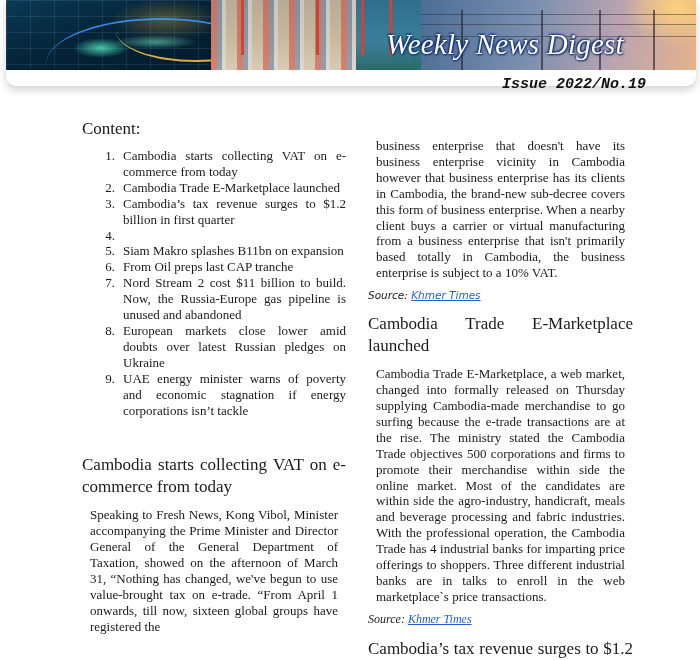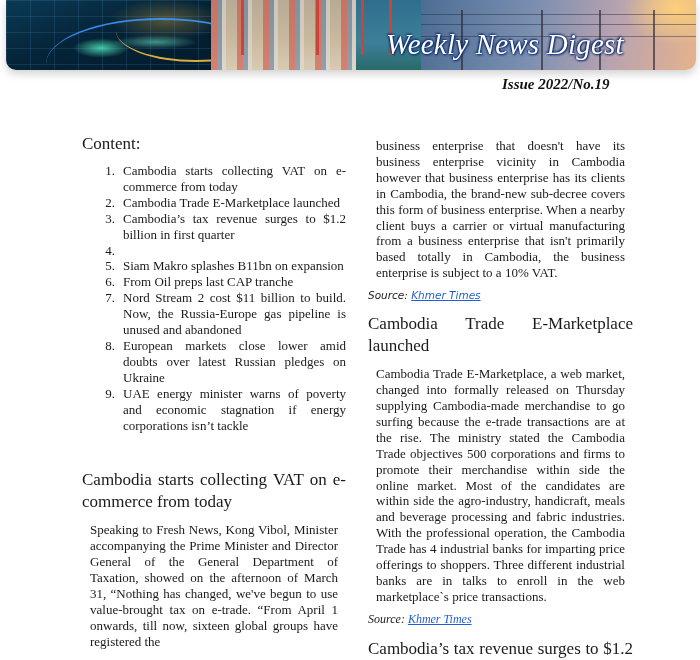--- a/index.html
+++ b/index.html
@@ -1,20 +1,20 @@
 <!DOCTYPE html>
 <html><head>
 <meta charset="utf-8">
 <style>
   html, body { margin: 0; padding: 0; background: #ffffff; }
   body { width: 700px; height: 660px; overflow: hidden; position: relative;
          font-family: "Liberation Serif", serif; color: #1a1a1a; }
 
   
-  .banner { position: absolute; left: 6px; top: 0; width: 690px; height: 70px;
+  .banner { position: absolute; left: 6px; top: 0; width: 690px; height: 86px;
             overflow: hidden; border-radius: 0 0 10px 10px;
             box-shadow: 0 4px 8px rgba(0,0,0,0.18); }
   .banner-seg { position: absolute; top: 0; height: 70px; }
   .seg-finance { left: 0; width: 210px;
     background:
       radial-gradient(ellipse 40px 14px at 95px 48px, rgba(90,255,200,0.75), transparent 70%),
       radial-gradient(ellipse 60px 10px at 150px 42px, rgba(120,240,200,0.55), transparent 70%),
       radial-gradient(ellipse 80px 30px at 160px 20px, rgba(230,180,60,0.35), transparent 70%),
       linear-gradient(160deg, #0b3a56 0%, #052438 45%, #031a2b 100%); }
   .seg-finance .curve1 { position:absolute; left:40px; top:18px; width:230px; height:90px;
@@ -35,26 +35,26 @@
   .seg-power { left: 415px; width: 275px;
     background:
       radial-gradient(ellipse 70px 50px at 255px 8px, rgba(255,210,120,0.95), transparent 75%),
       linear-gradient(100deg, #4d6d94 0%, #7a8fb0 40%, #b9a3b0 70%, #e6b28c 100%); }
   .seg-power .pylon { position:absolute; bottom:0; width:2px; height:60px; background:rgba(40,40,50,0.65); }
   .seg-power .wire { position:absolute; left:0; right:0; height:1px; background:rgba(40,40,50,0.45); }
   .banner-title { position: absolute; left: 380px; top: 28px; font-family: "Liberation Serif", serif;
     font-style: italic; font-size: 29px; color: #ffffff; letter-spacing: 0.2px;
     text-shadow: 0 0 3px #0c2a6b, 1px 1px 2px #0c2a6b, -1px -1px 2px #0c2a6b; white-space: nowrap; }
 
-  .issue { position: absolute; left: 502px; top: 76px; font-family: Liberation Serif, serif;
+  .issue { position: absolute; left: 502px; top: 76px; font-family: Liberation Mono, monospace;
     font-style: italic; font-weight: bold; font-size: 15px; color: #111; }
 
   
   .col { position: absolute; font-size: 13px; line-height: 15.9px; }
-  .left { left: 82px; top: 133px; width: 264px; }
+  .left { left: 82px; top: 118px; width: 264px; }
   .right { left: 368px; top: 130px; width: 265px; }
 
   .content-title { font-size: 17px; margin: 0 0 8px 0; line-height: 22px; }
   .toc { list-style: none; margin: 0; padding: 0; }
   .toc li { display: flex; text-align: justify; }
   .toc .num { width: 41px; flex: 0 0 41px; text-align: right; padding-right: 8px; box-sizing: border-box; }
   .toc .txt { flex: 1; text-align: justify; }
 
   h2 { font-weight: normal; font-size: 17px; line-height: 22px; margin: 0; text-align: justify; }
   p { margin: 8px; text-align: justify; }

